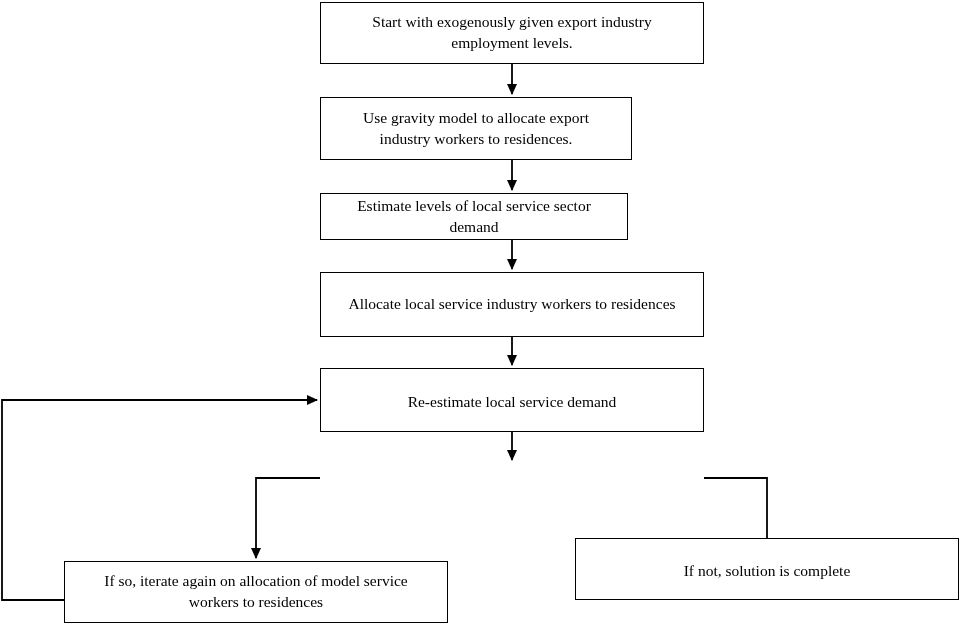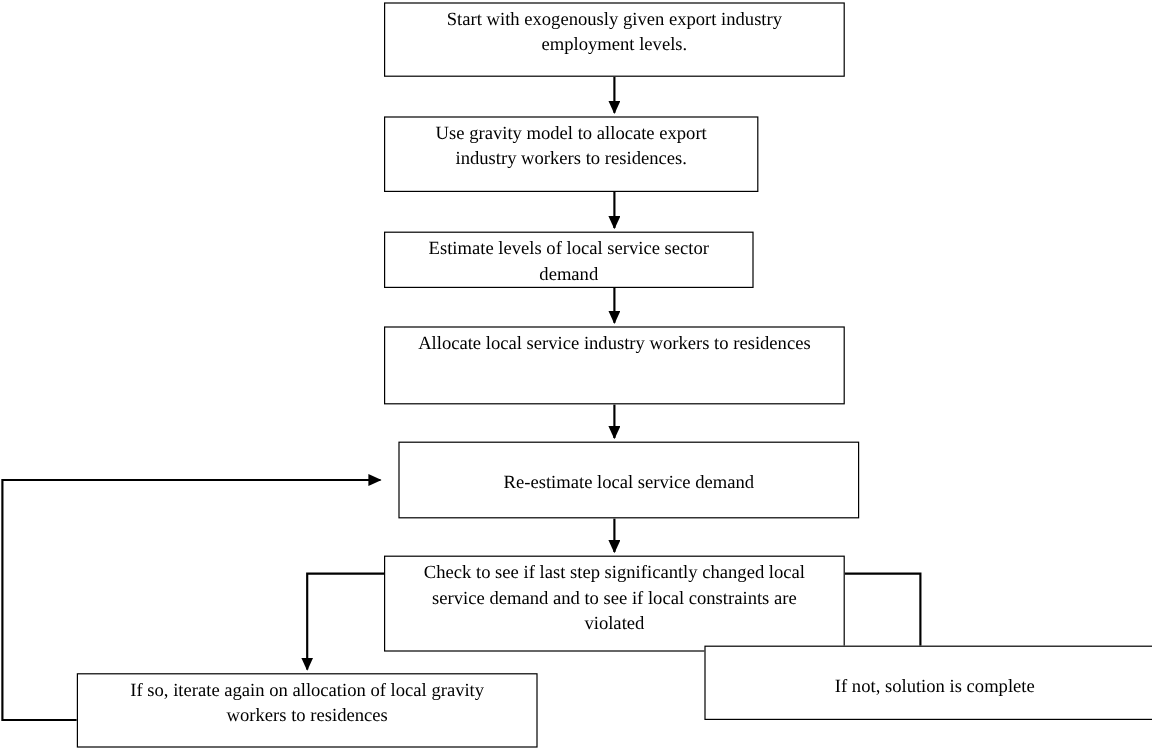--- a/index.html
+++ b/index.html
@@ -15,30 +15,30 @@
   .connectors {
     position: absolute;
     left: 0; top: 0;
     width: 960px; height: 625px;
   }
   .node {
     position: absolute;
     border: 1.6px solid #000000;
     background: #ffffff;
     display: flex;
+    align-items: center;
     justify-content: center;
     text-align: center;
     font-size: 15.5px;
     line-height: 1.34;
     padding: 4px 18px;
   }
   .node.align-top {
-    align-items: flex-start;
-    padding-top: 24px;
-    margin-left: 12px;
+    align-items: center;
+    padding-top: 9px;
   }
 </style>
 </head>
 <body>
 
 <div class="canvas">
 
   <svg class="connectors" viewBox="0 0 960 625" xmlns="http://www.w3.org/2000/svg">
     <defs>
       <marker id="arrowhead" markerWidth="12" markerHeight="10" refX="10" refY="5" orient="auto" markerUnits="userSpaceOnUse">
@@ -71,25 +71,22 @@
   </div>
 
   <div class="node" style="left:320px; top:272px; width:384px; height:65px;">
     <span>Allocate local service industry workers to residences</span>
   </div>
 
   <div class="node align-top" style="left:320px; top:368px; width:384px; height:64px;">
     <span>Re-estimate local service demand</span>
   </div>
 
-  <div class="node" style="left:320px; top:463px; width:384px; height:80px;">
-    <span>Check to see if last step significantly changed local service demand and to see if local constraints are violated</span>
-  </div>
 
   <div class="node" style="left:64px; top:561px; width:384px; height:62px;">
-    <span>If so, iterate again on allocation of local gravity workers to residences</span>
+    <span>If so, iterate again on allocation of model service workers to residences</span>
   </div>
 
   <div class="node align-top" style="left:575px; top:538px; width:384px; height:62px;">
     <span>If not, solution is complete</span>
   </div>
 
 </div>
 
 </body></html>

